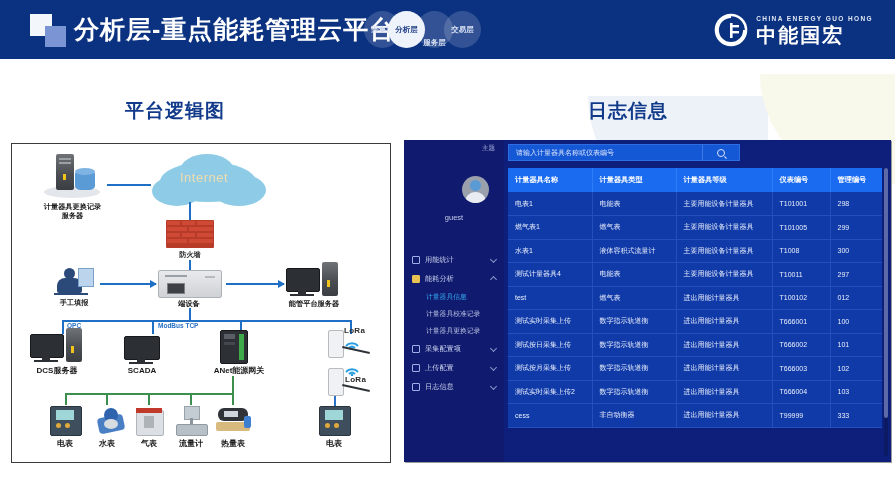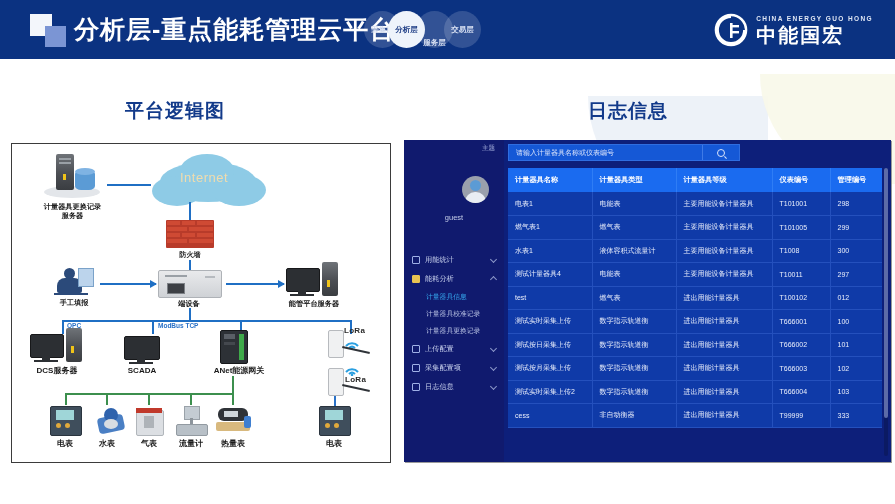--- a/index.html
+++ b/index.html
@@ -458,26 +458,26 @@
       </div>
       <div class="sub">
         <span class="sub-label">计量器具校准记录</span>
       </div>
       <div class="sub">
         <span class="sub-label">计量器具更换记录</span>
       </div>
 
       <div class="mi">
         <span class="mi-ic"></span>
-        <span class="mi-label">上传配置</span>
+        <span class="mi-label">采集配置项</span>
         <span class="mi-caret"></span>
       </div>
       <div class="mi">
         <span class="mi-ic"></span>
-        <span class="mi-label">采集配置项</span>
+        <span class="mi-label">上传配置</span>
         <span class="mi-caret"></span>
       </div>
       <div class="mi">
         <span class="mi-ic"></span>
         <span class="mi-label">日志信息</span>
         <span class="mi-caret"></span>
       </div>
     </div>
   </div>
 

